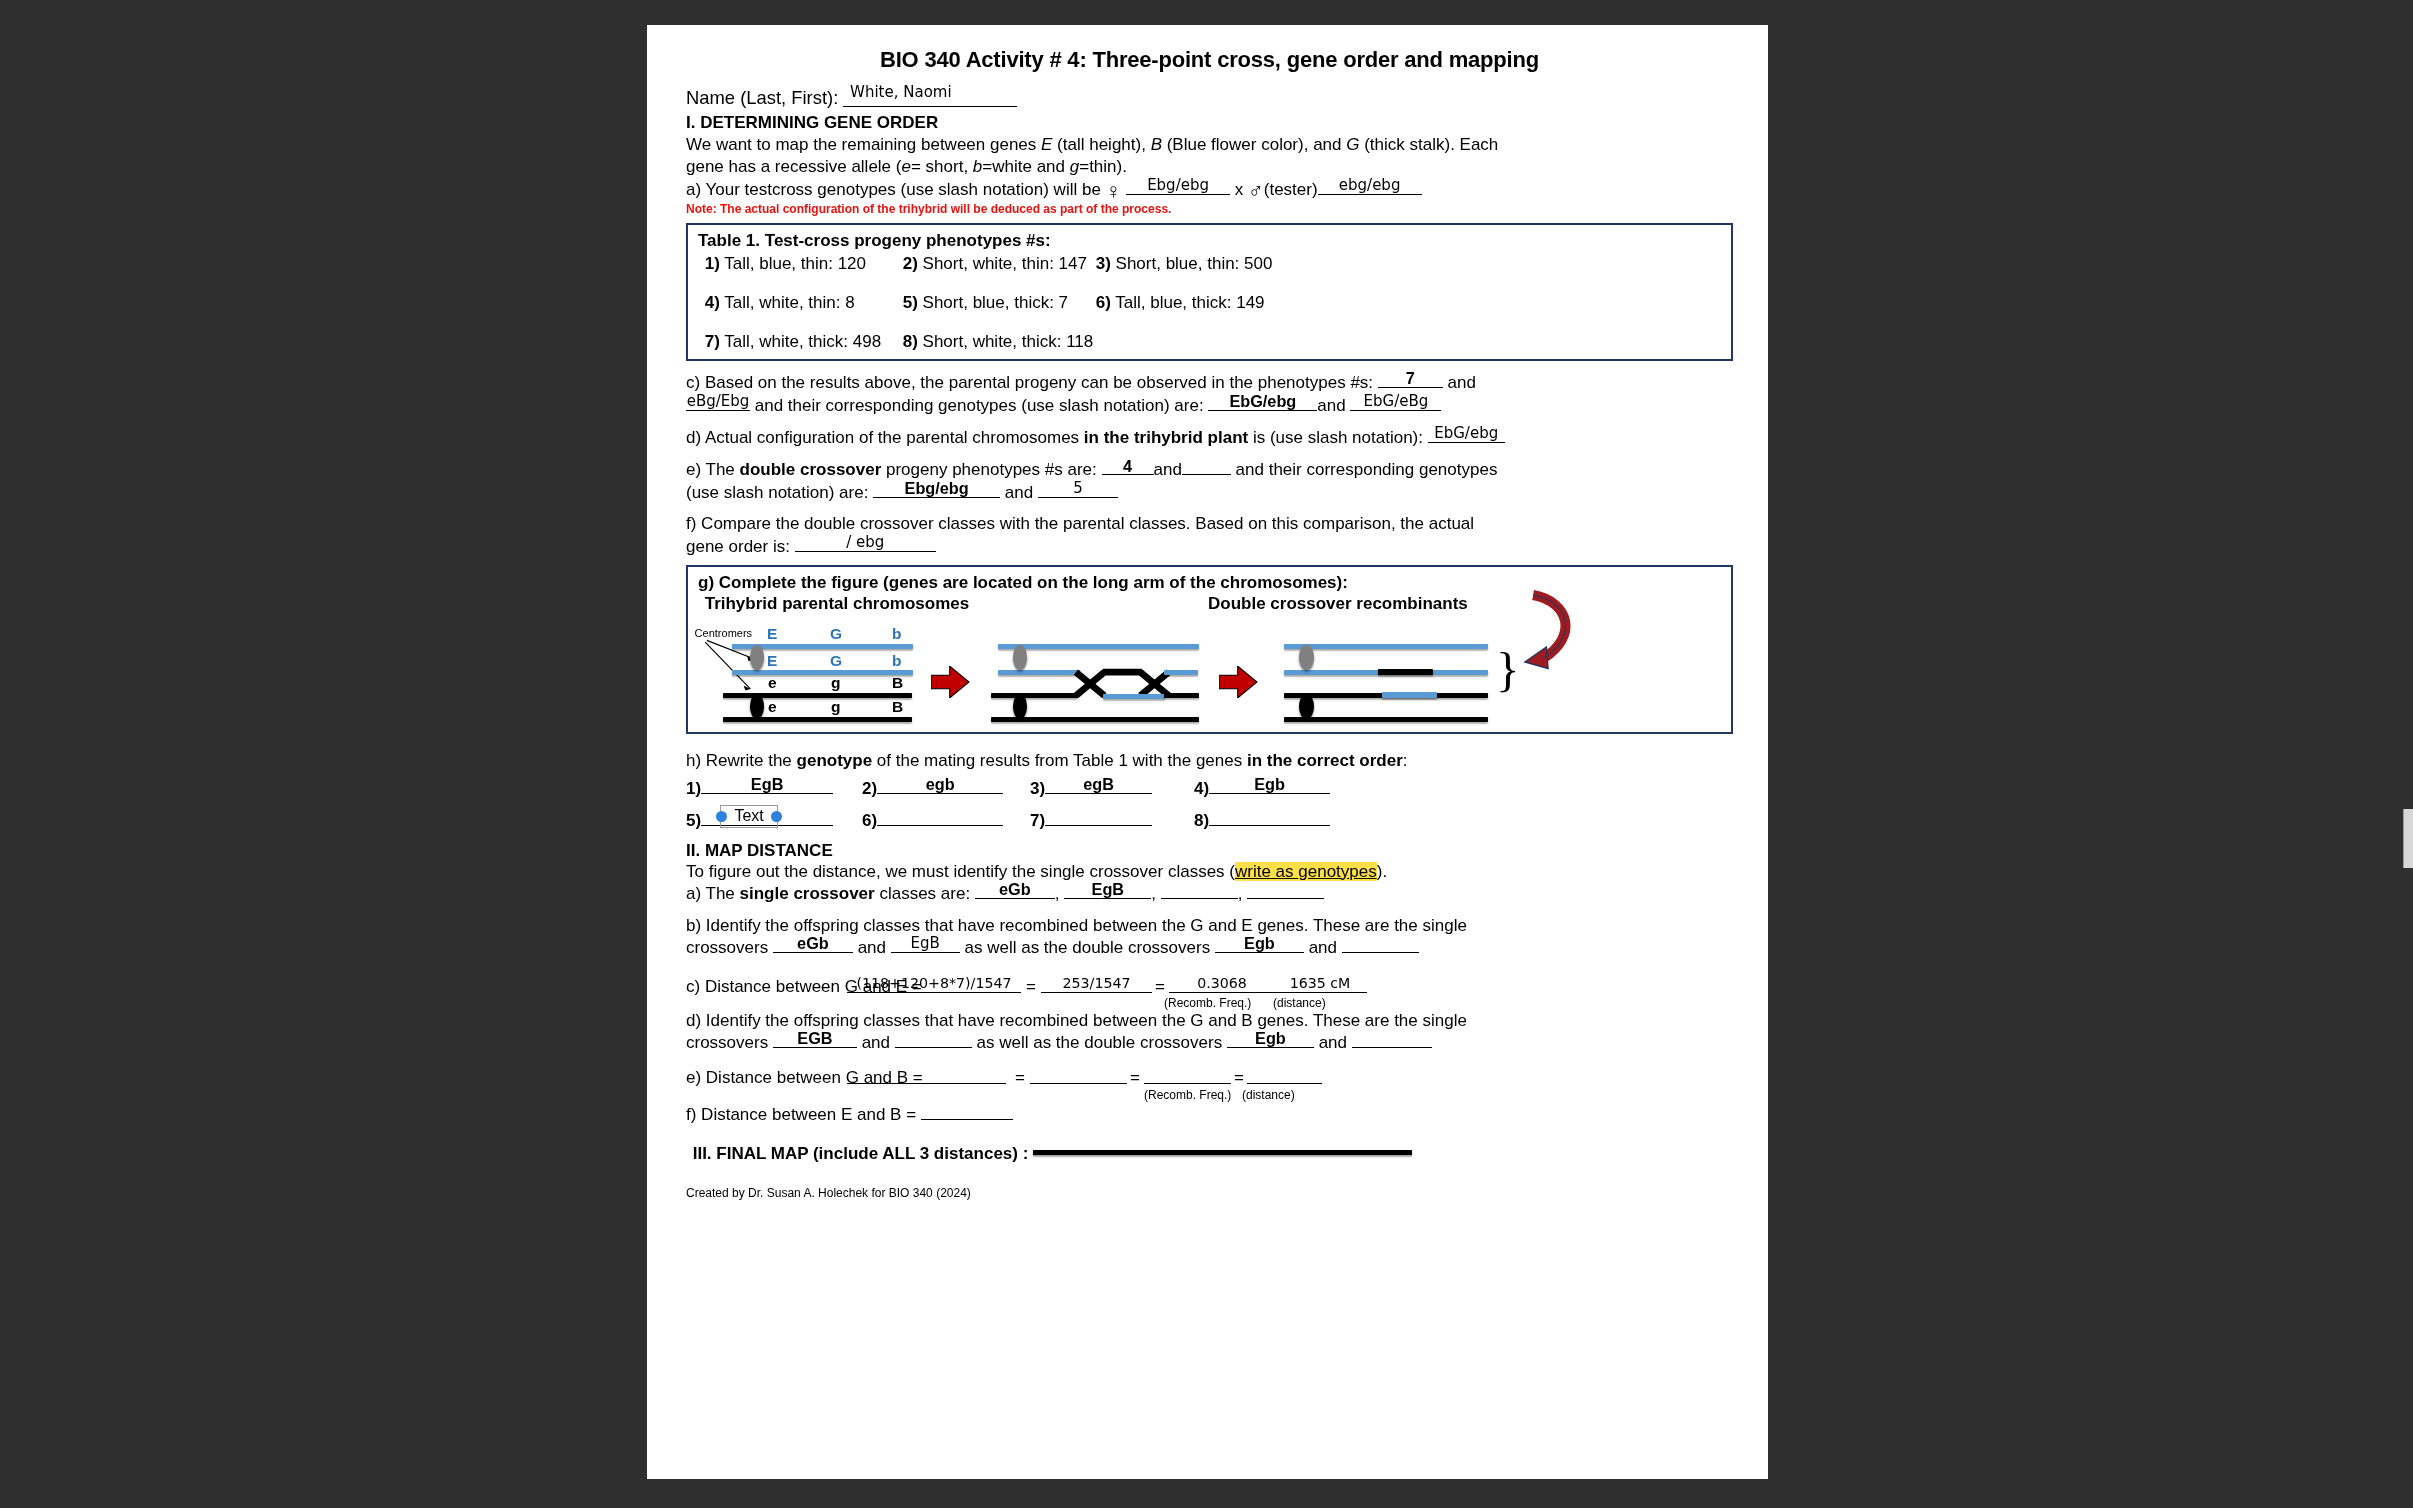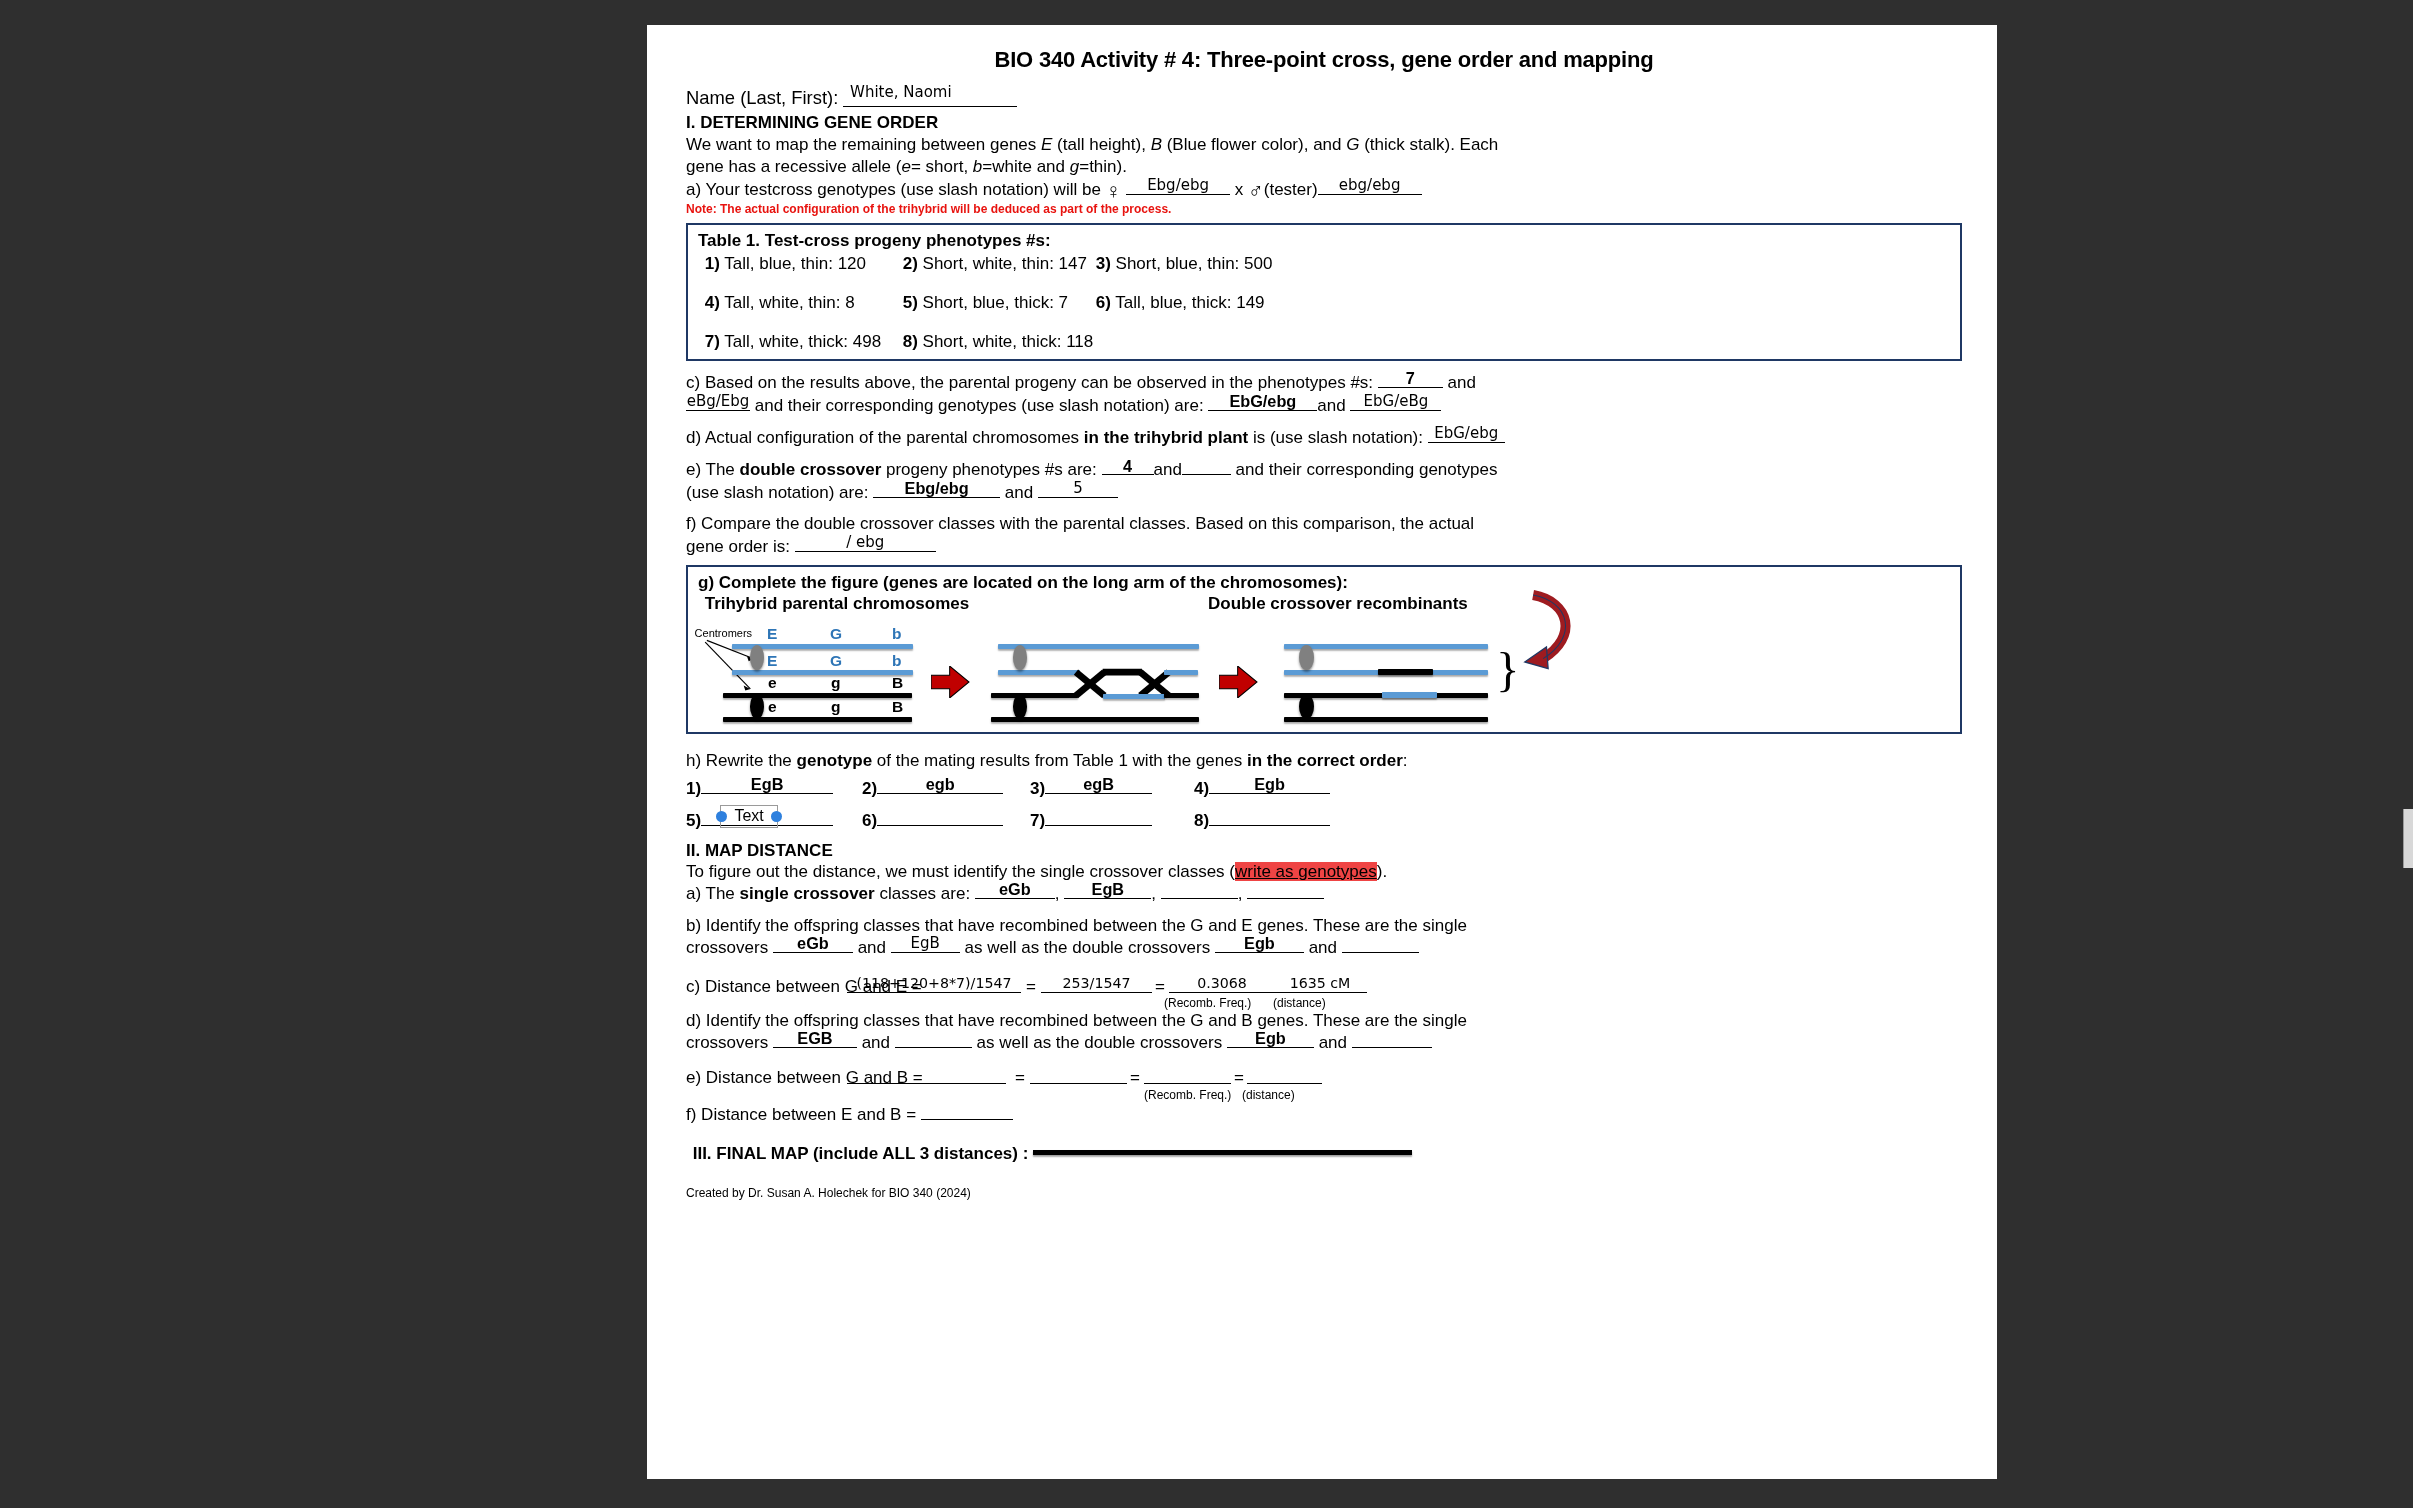--- a/index.html
+++ b/index.html
@@ -12,21 +12,21 @@
   }
   #viewport {
     position: relative;
     width: 2413px; height: 1508px;
     background: #2f2f2f;
   }
   
   #page {
     position: absolute;
     left: 647px; top: 25px;
-    width: 1350px; height: 1454px;
+    width: 1121px; height: 1454px;
     background: #ffffff;
     padding: 22px 35px 0 39px;
   }
   
   #scroll-nub {
     position: absolute;
     right: 0px; top: 809px;
     width: 10px; height: 59px;
     background: #d8d8d8;
     border-left: 0.8px solid #9a9a9a;
@@ -43,21 +43,21 @@
   .body-txt {
     font-size: 17px;
     line-height: 21.4px;
     color: #000;
   }
   .b { font-weight: bold; }
   .i { font-style: italic; }
   .sec-head { font-weight: bold; font-size: 17px; margin-top: 5px; }
   .red { color: #C00000; font-weight: bold; }
   .red-small { color: #E8130F; font-weight: bold; font-size: 12px; }
-  .hl { background: #ef4444; text-decoration: underline; }
+  .hl { background: #fde047; text-decoration: underline; }
   .u { text-decoration: underline; }
 
   
   .ans {
     font-family: "DejaVu Sans", sans-serif;
     font-size: 15px;
     color: #000;
     font-weight: normal;
   }
   .ans-b {

